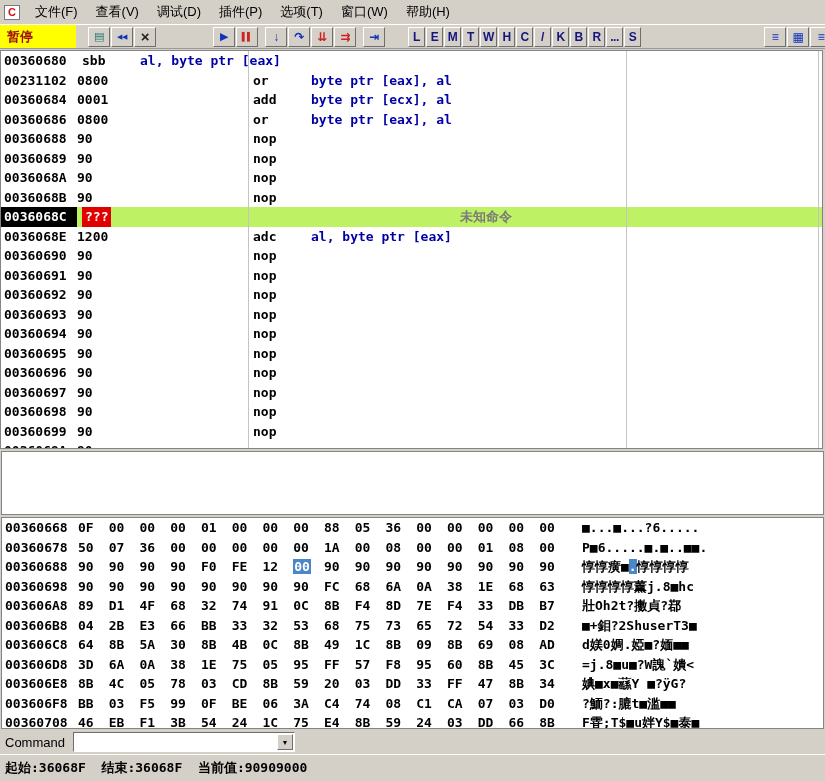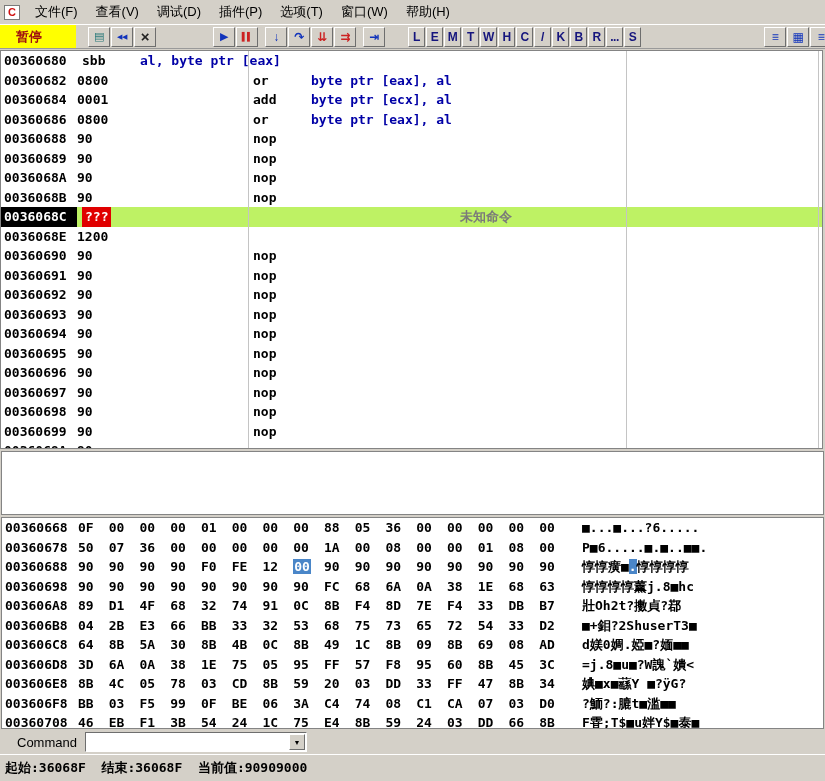--- a/index.html
+++ b/index.html
@@ -12,21 +12,21 @@
   #menubar{position:absolute;left:0;top:0;width:825px;height:24px;display:flex;align-items:center;background:#d4d0c8}
   #app-icon{width:16px;height:15px;margin:0 6px 0 4px;background:#fff;border:1px solid #7a7a7a;
             color:#d01010;font-weight:bold;font-size:11px;line-height:13px;text-align:center}
   #menu-items{display:flex}
   .menuitem{padding:4px 9px}
 
   
   #toolbar{position:absolute;left:0;top:24px;width:825px;height:25px;background:#d4d0c8;display:flex;
            align-items:center;overflow:hidden;border-top:1px solid #fff;border-bottom:1px solid #9a9a9a}
   #pause-status{width:76px;align-self:stretch;background:#ffff00;color:#a01010;display:flex;
-                align-items:center;padding-left:16px;margin-right:12px}
+                align-items:center;padding-left:7px;margin-right:12px}
   #toolbar-buttons{display:flex;align-items:center;flex:1;overflow:hidden}
   .tgroup{display:flex;align-items:center}
   .tgroup.right{margin-left:auto;margin-right:-8px}
   .tbtn{width:22px;height:20px;margin-right:1px;background:#d4d0c8;flex:none;
         border:1px solid;border-color:#ffffff #6e6e6e #6e6e6e #ffffff;
         display:flex;align-items:center;justify-content:center}
   .tbtn.letter{width:17px}
   .tglyph{font-weight:bold;line-height:1;letter-spacing:-0.5px;white-space:nowrap}
   .letter .tglyph{font-size:12px;color:#15157d;font-family:"Liberation Sans",sans-serif}
 
@@ -53,21 +53,21 @@
   .hrow{display:flex;height:19.5px;line-height:19.5px;white-space:pre}
   .hc-addr{width:76px;padding-left:3px;flex:none}
   .hc-bytes{width:492px;flex:none;display:flex}
   .hb{width:30.75px;flex:none}
   .hbsel{background:#4a86c8;color:#fff;padding:0 1px}
   .hc-ascii{flex:1;margin-left:12px}
   .hselc{background:#4a86c8;color:#fff}
 
   
   #command-bar{position:absolute;left:0;top:730px;width:825px;height:24px;background:#d4d0c8;display:flex;align-items:center}
-  #command-label{margin-left:17px}
+  #command-label{margin-left:5px}
   #command-combo{margin-left:8px;width:222px;height:20px;position:relative;background:#fff;
                  border:1px solid;border-color:#6e6e6e #ffffff #ffffff #6e6e6e}
   #command-input{position:absolute;left:2px;top:1px;width:198px;height:16px;border:none;outline:none;
                  background:#fff;font-family:"DejaVu Sans Mono","Liberation Mono",monospace;font-size:13px}
   #combo-arrow{position:absolute;right:1px;top:1px;width:16px;height:16px;background:#d4d0c8;
                border:1px solid;border-color:#ffffff #6e6e6e #6e6e6e #ffffff;
                display:flex;align-items:center;justify-content:center;font-size:7px}
 
   
   #status-bar{position:absolute;left:0;top:754px;width:825px;height:27px;background:#d4d0c8;
@@ -184,29 +184,29 @@
           <div class="tbtn">
             <span class="tglyph" style="color: rgb(17, 51, 187); font-size: 12px;">≡</span>
           </div>
         </div>
       </div>
   </div>
 
   <div id="disasm-pane" class="pane mono">
     <div id="disasm-rows">
         <div class="drow"><span class="dc-addr">00360680</span><span class="dc-instr"><span class="mn">sbb</span><span class="ops">al, byte ptr [eax]</span></span><span class="dc-cmt"></span></div>
-        <div class="drow"><span class="dc-addr">00360682</span><span class="dc-bytes">0800</span><span class="dc-instr"><span class="mn">or</span><span class="ops">byte ptr [eax], al</span></span><span class="dc-cmt"></span></div>
+        <div class="drow"><span class="dc-addr">00231102</span><span class="dc-bytes">0800</span><span class="dc-instr"><span class="mn">or</span><span class="ops">byte ptr [eax], al</span></span><span class="dc-cmt"></span></div>
         <div class="drow"><span class="dc-addr">00360684</span><span class="dc-bytes">0001</span><span class="dc-instr"><span class="mn">add</span><span class="ops">byte ptr [ecx], al</span></span><span class="dc-cmt"></span></div>
         <div class="drow"><span class="dc-addr">00360686</span><span class="dc-bytes">0800</span><span class="dc-instr"><span class="mn">or</span><span class="ops">byte ptr [eax], al</span></span><span class="dc-cmt"></span></div>
         <div class="drow"><span class="dc-addr">00360688</span><span class="dc-bytes">90</span><span class="dc-instr"><span class="mn">nop</span></span><span class="dc-cmt"></span></div>
         <div class="drow"><span class="dc-addr">00360689</span><span class="dc-bytes">90</span><span class="dc-instr"><span class="mn">nop</span></span><span class="dc-cmt"></span></div>
         <div class="drow"><span class="dc-addr">0036068A</span><span class="dc-bytes">90</span><span class="dc-instr"><span class="mn">nop</span></span><span class="dc-cmt"></span></div>
         <div class="drow"><span class="dc-addr">0036068B</span><span class="dc-bytes">90</span><span class="dc-instr"><span class="mn">nop</span></span><span class="dc-cmt"></span></div>
         <div class="drow sel"><span class="dc-addr">0036068C</span><span class="dc-instr"><span class="mn unk">???</span></span><span class="dc-cmt">未知命令</span></div>
-        <div class="drow"><span class="dc-addr">0036068E</span><span class="dc-bytes">1200</span><span class="dc-cmt"></span></div>
+        <div class="drow"><span class="dc-addr">0036068E</span><span class="dc-bytes">1200</span><span class="dc-instr"><span class="mn">adc</span><span class="ops">al, byte ptr [eax]</span></span><span class="dc-cmt"></span></div>
         <div class="drow"><span class="dc-addr">00360690</span><span class="dc-bytes">90</span><span class="dc-instr"><span class="mn">nop</span></span><span class="dc-cmt"></span></div>
         <div class="drow"><span class="dc-addr">00360691</span><span class="dc-bytes">90</span><span class="dc-instr"><span class="mn">nop</span></span><span class="dc-cmt"></span></div>
         <div class="drow"><span class="dc-addr">00360692</span><span class="dc-bytes">90</span><span class="dc-instr"><span class="mn">nop</span></span><span class="dc-cmt"></span></div>
         <div class="drow"><span class="dc-addr">00360693</span><span class="dc-bytes">90</span><span class="dc-instr"><span class="mn">nop</span></span><span class="dc-cmt"></span></div>
         <div class="drow"><span class="dc-addr">00360694</span><span class="dc-bytes">90</span><span class="dc-instr"><span class="mn">nop</span></span><span class="dc-cmt"></span></div>
         <div class="drow"><span class="dc-addr">00360695</span><span class="dc-bytes">90</span><span class="dc-instr"><span class="mn">nop</span></span><span class="dc-cmt"></span></div>
         <div class="drow"><span class="dc-addr">00360696</span><span class="dc-bytes">90</span><span class="dc-instr"><span class="mn">nop</span></span><span class="dc-cmt"></span></div>
         <div class="drow"><span class="dc-addr">00360697</span><span class="dc-bytes">90</span><span class="dc-instr"><span class="mn">nop</span></span><span class="dc-cmt"></span></div>
         <div class="drow"><span class="dc-addr">00360698</span><span class="dc-bytes">90</span><span class="dc-instr"><span class="mn">nop</span></span><span class="dc-cmt"></span></div>
         <div class="drow"><span class="dc-addr">00360699</span><span class="dc-bytes">90</span><span class="dc-instr"><span class="mn">nop</span></span><span class="dc-cmt"></span></div>

